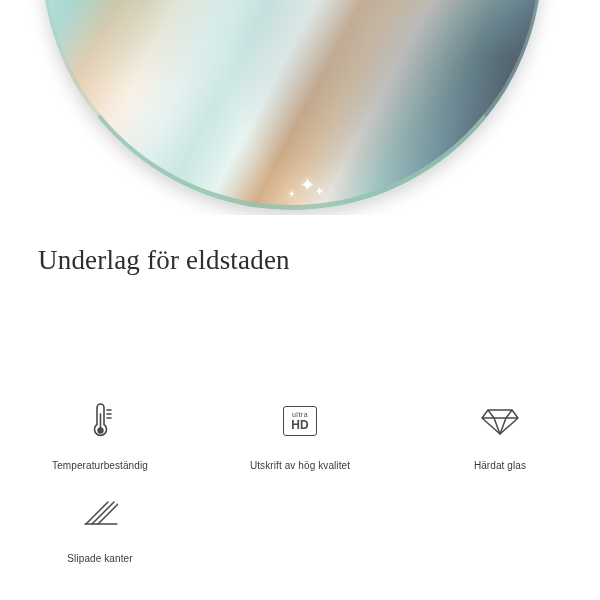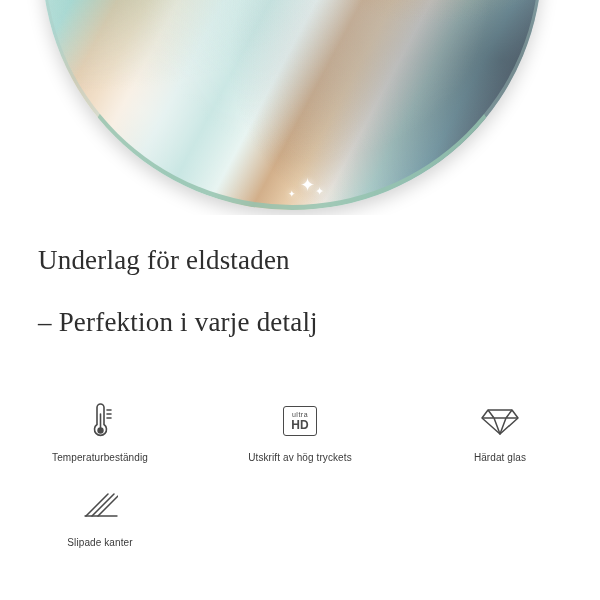--- a/index.html
+++ b/index.html
@@ -141,21 +141,21 @@
   }
   .feature .glyph {
     height: 46px;
     width: 46px;
     display: flex;
     align-items: center;
     justify-content: center;
     color: #4a4a4a;
   }
   .feature .caption {
-    margin-top: 8px;
+    margin-top: 16px;
     font-size: 10px;
     color: #3a3a3a;
     text-align: right;
     letter-spacing: 0.1px;
   }
   .ultrahd {
     width: 34px; height: 30px;
     border: 1.6px solid #4a4a4a;
     border-radius: 3px;
     display: flex;
@@ -176,21 +176,20 @@
     <div class="disc"></div>
     <div class="disc-edge"></div>
     <span class="sparkle s1">✦</span>
     <span class="sparkle s2">✦</span>
     <span class="sparkle s3">✦</span>
   </div>
 
   <div class="content">
     <h1 class="headline">
       <span class="line">Underlag för eldstaden</span>
-      <span class="line">– Perfektion i varje detalj</span>
     </h1>
   </div>
 
   <div class="features">
 
     <div class="feature">
       <div class="glyph">
         <svg width="34" height="40" viewBox="0 0 34 40" fill="none" stroke="#4a4a4a" stroke-width="1.6" stroke-linecap="round">
           <path d="M14 6.5a3.5 3.5 0 0 1 7 0v17a6 6 0 1 1-7 0z"></path>
           <path d="M17.5 13v13.5"></path>
@@ -201,21 +200,21 @@
       <div class="caption">Temperaturbeständig</div>
     </div>
 
     <div class="feature">
       <div class="glyph">
         <div class="ultrahd">
           <span class="u1">ultra</span>
           <span class="u2">HD</span>
         </div>
       </div>
-      <div class="caption">Utskrift av hög tryckets</div>
+      <div class="caption">Utskrift av hög kvalitet</div>
     </div>
 
 
     <div class="feature">
       <div class="glyph">
         <svg width="38" height="34" viewBox="0 0 38 34" fill="none" stroke="#4a4a4a" stroke-width="1.5" stroke-linejoin="round">
           <path d="M7 6h24l6 8-18 16L1 14z"></path>
           <path d="M1 14h36M7 6l6 8 6 16 6-16 6-8M13 14h12"></path>
         </svg>
       </div>

